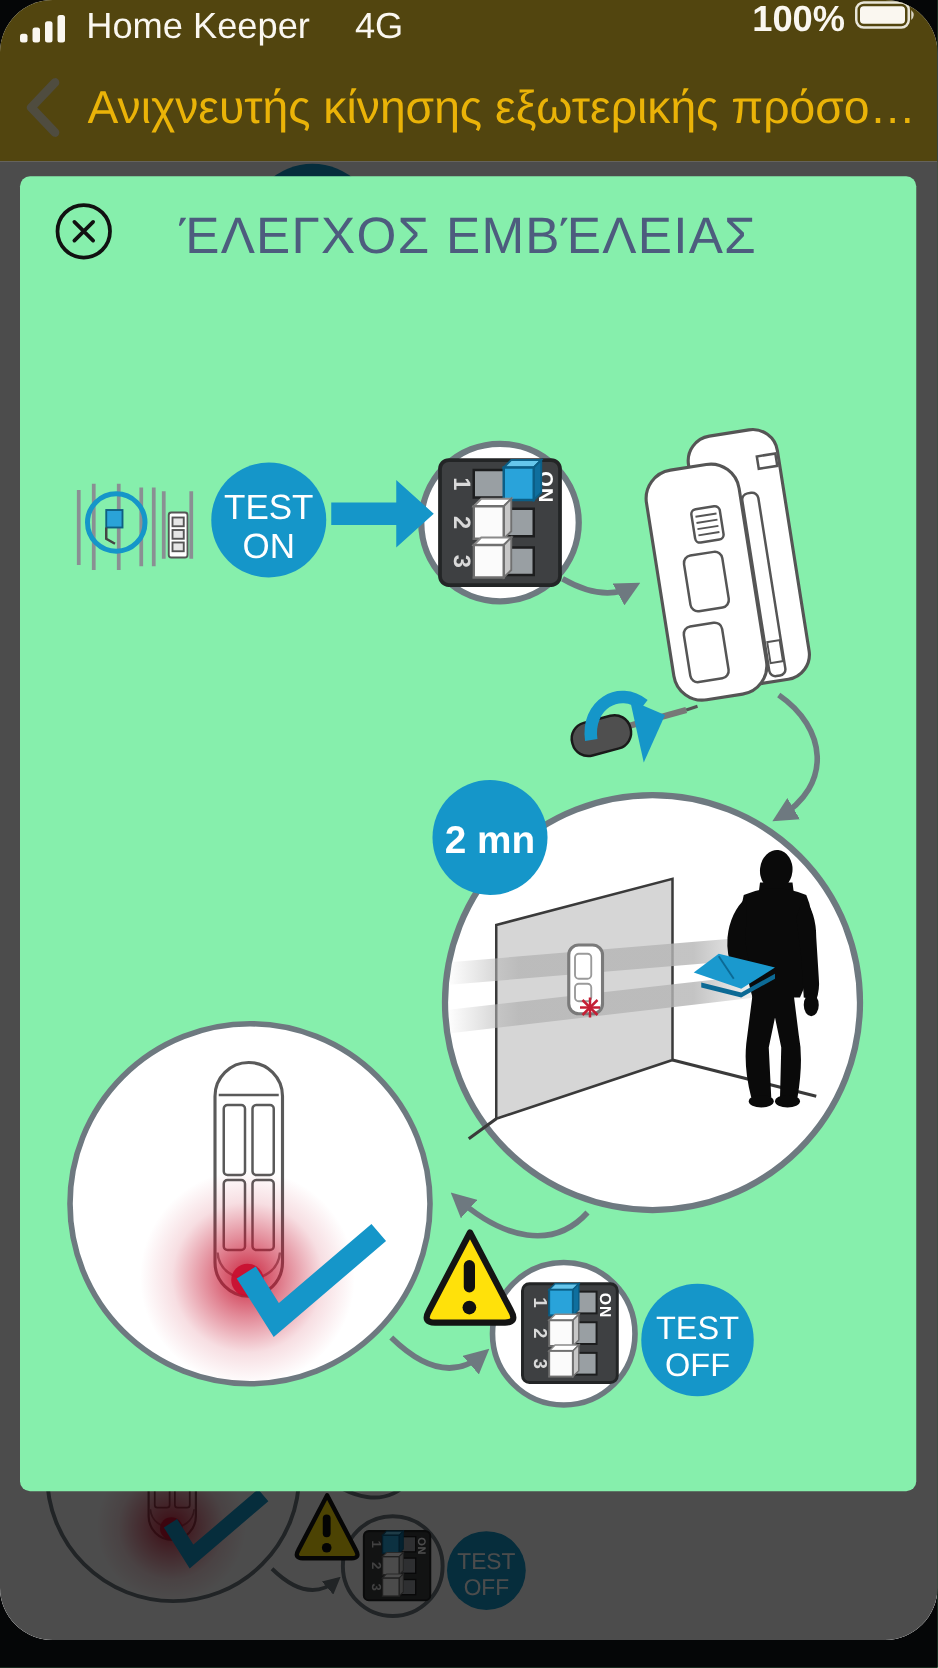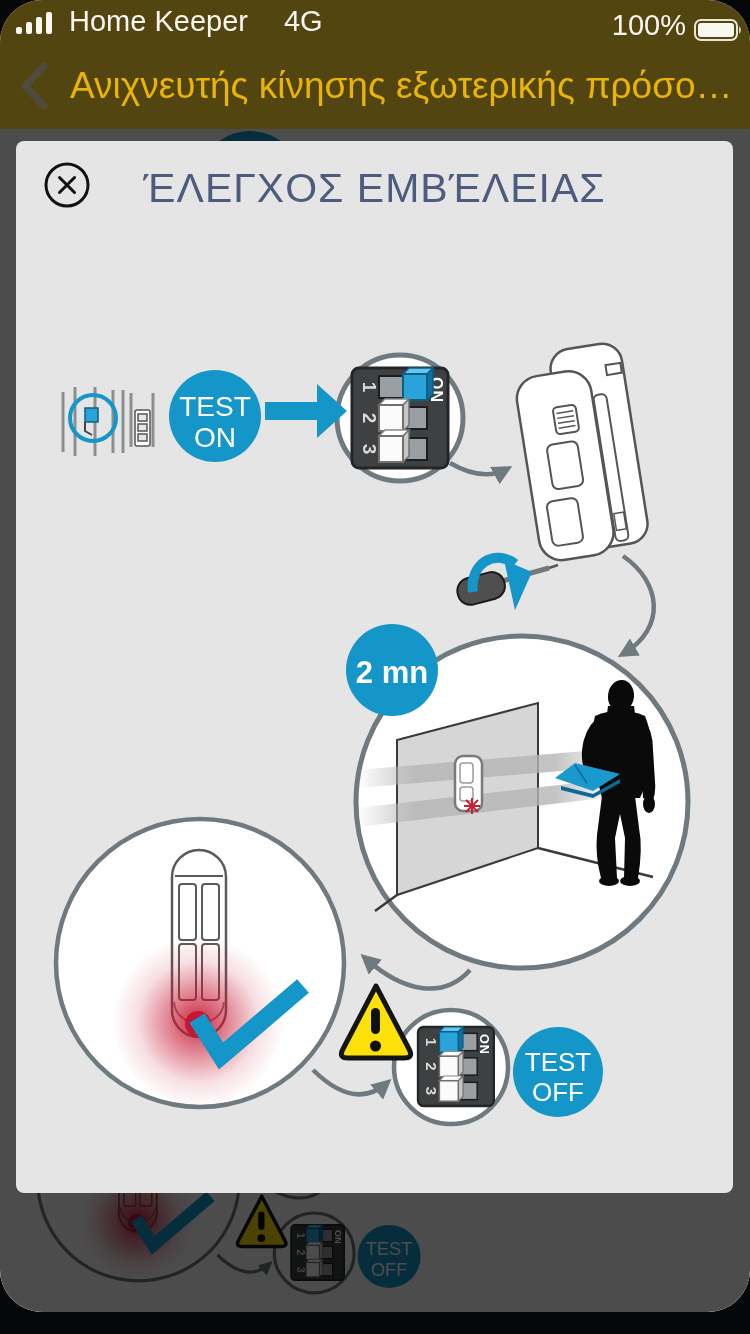--- a/index.html
+++ b/index.html
@@ -6,31 +6,31 @@
   body{font-family:"Liberation Sans","DejaVu Sans",sans-serif;}
   .screen{position:relative;width:750px;height:1334px;background:#050607;overflow:hidden;}
   
   .page{position:absolute;left:0;top:0;width:750px;height:1312px;border-radius:42px;overflow:hidden;background:#fff;}
   .appbar{position:absolute;left:0;top:0;width:750px;height:135px;background:#52450f;}
   .statusbar{position:absolute;left:0;top:0;width:750px;height:42px;color:#faf7f0;font-size:29px;display:flex;align-items:center;}
   .statusbar .sig{margin-left:16px;margin-top:3px;}
   .statusbar .carrier{margin-left:9px;}
   .statusbar .network{margin-left:36px;}
   .statusbar .time{position:absolute;left:0;right:0;text-align:center;font-weight:bold;letter-spacing:.5px;}
-  .statusbar .right{position:absolute;right:6px;top:0;height:42px;display:flex;align-items:flex-end;}
+  .statusbar .right{position:absolute;right:16px;top:0;height:42px;display:flex;align-items:flex-start;font-weight:bold;}
   .statusbar .pct{margin-right:8px;}
   .navbar{position:absolute;left:0;top:42px;width:750px;height:87px;display:flex;align-items:center;}
   .navbar .back{margin-left:16px;width:36px;height:52px;flex:0 0 auto;}
   .navbar .navtitle{margin-left:18px;font-size:37px;color:#eab308;white-space:nowrap;overflow:hidden;width:670px;}
   .page-content{position:absolute;left:0;top:129px;width:750px;height:1183px;background:#fff;}
   .bg-teal-circle{position:absolute;left:198px;top:2px;width:104px;height:104px;border-radius:50%;background:#1596c9;}
   .bg-diagram{position:absolute;left:16px;top:608px;width:710px;height:830px;transform:scale(0.7);transform-origin:0 0;}
   .dim{position:absolute;left:0;top:0;width:750px;height:1183px;background:rgba(0,0,0,0.70);}
   
-  .modal{position:absolute;left:16px;top:141px;width:717px;height:1052px;background:#e5e5e5;border-radius:8px;z-index:10;}
+  .modal{position:absolute;left:16px;top:141px;width:717px;height:1052px;background:#86efac;border-radius:8px;z-index:10;}
   .close-btn{position:absolute;left:27px;top:20px;width:48px;height:48px;cursor:pointer;}
   .modal-title{position:absolute;left:0;top:24px;width:717px;text-align:center;font-size:41px;letter-spacing:1px;color:#4d5c7e;}
   .diagram{position:absolute;left:9px;top:189px;}
   svg text{font-family:"Liberation Sans","DejaVu Sans",sans-serif;}
 </style>
 </head>
 <body>
 
 <div class="screen">
 

